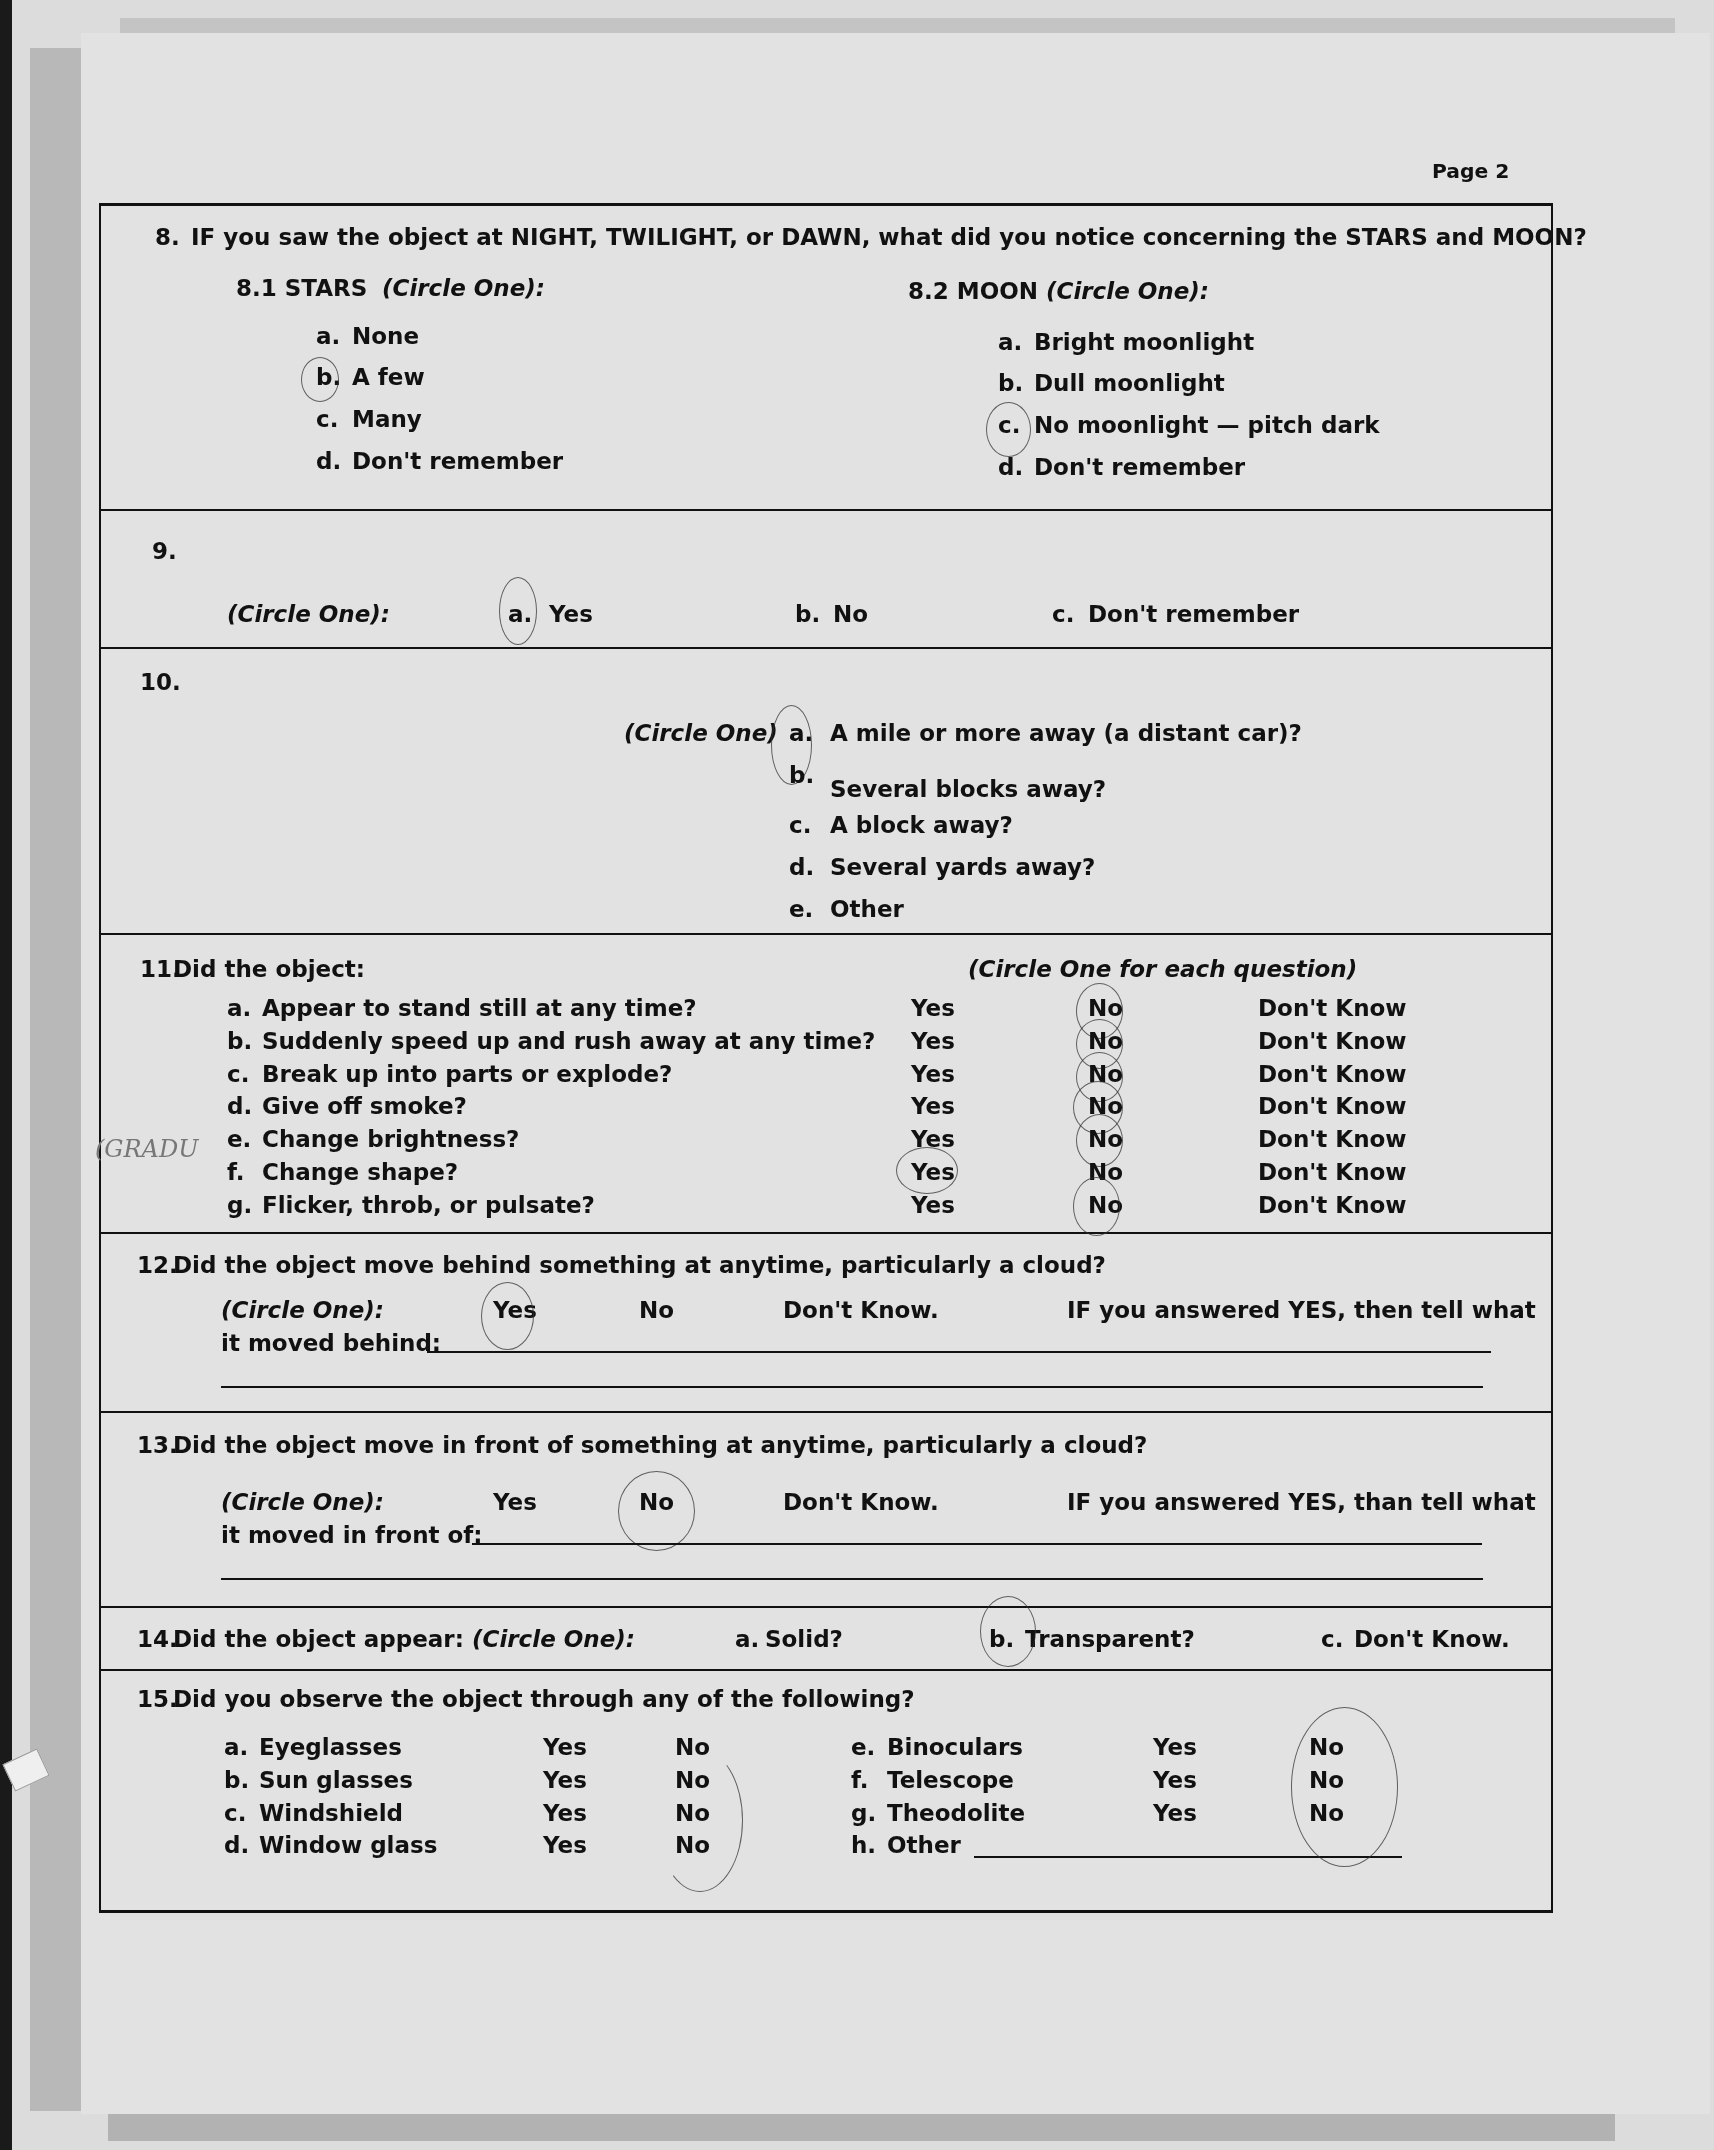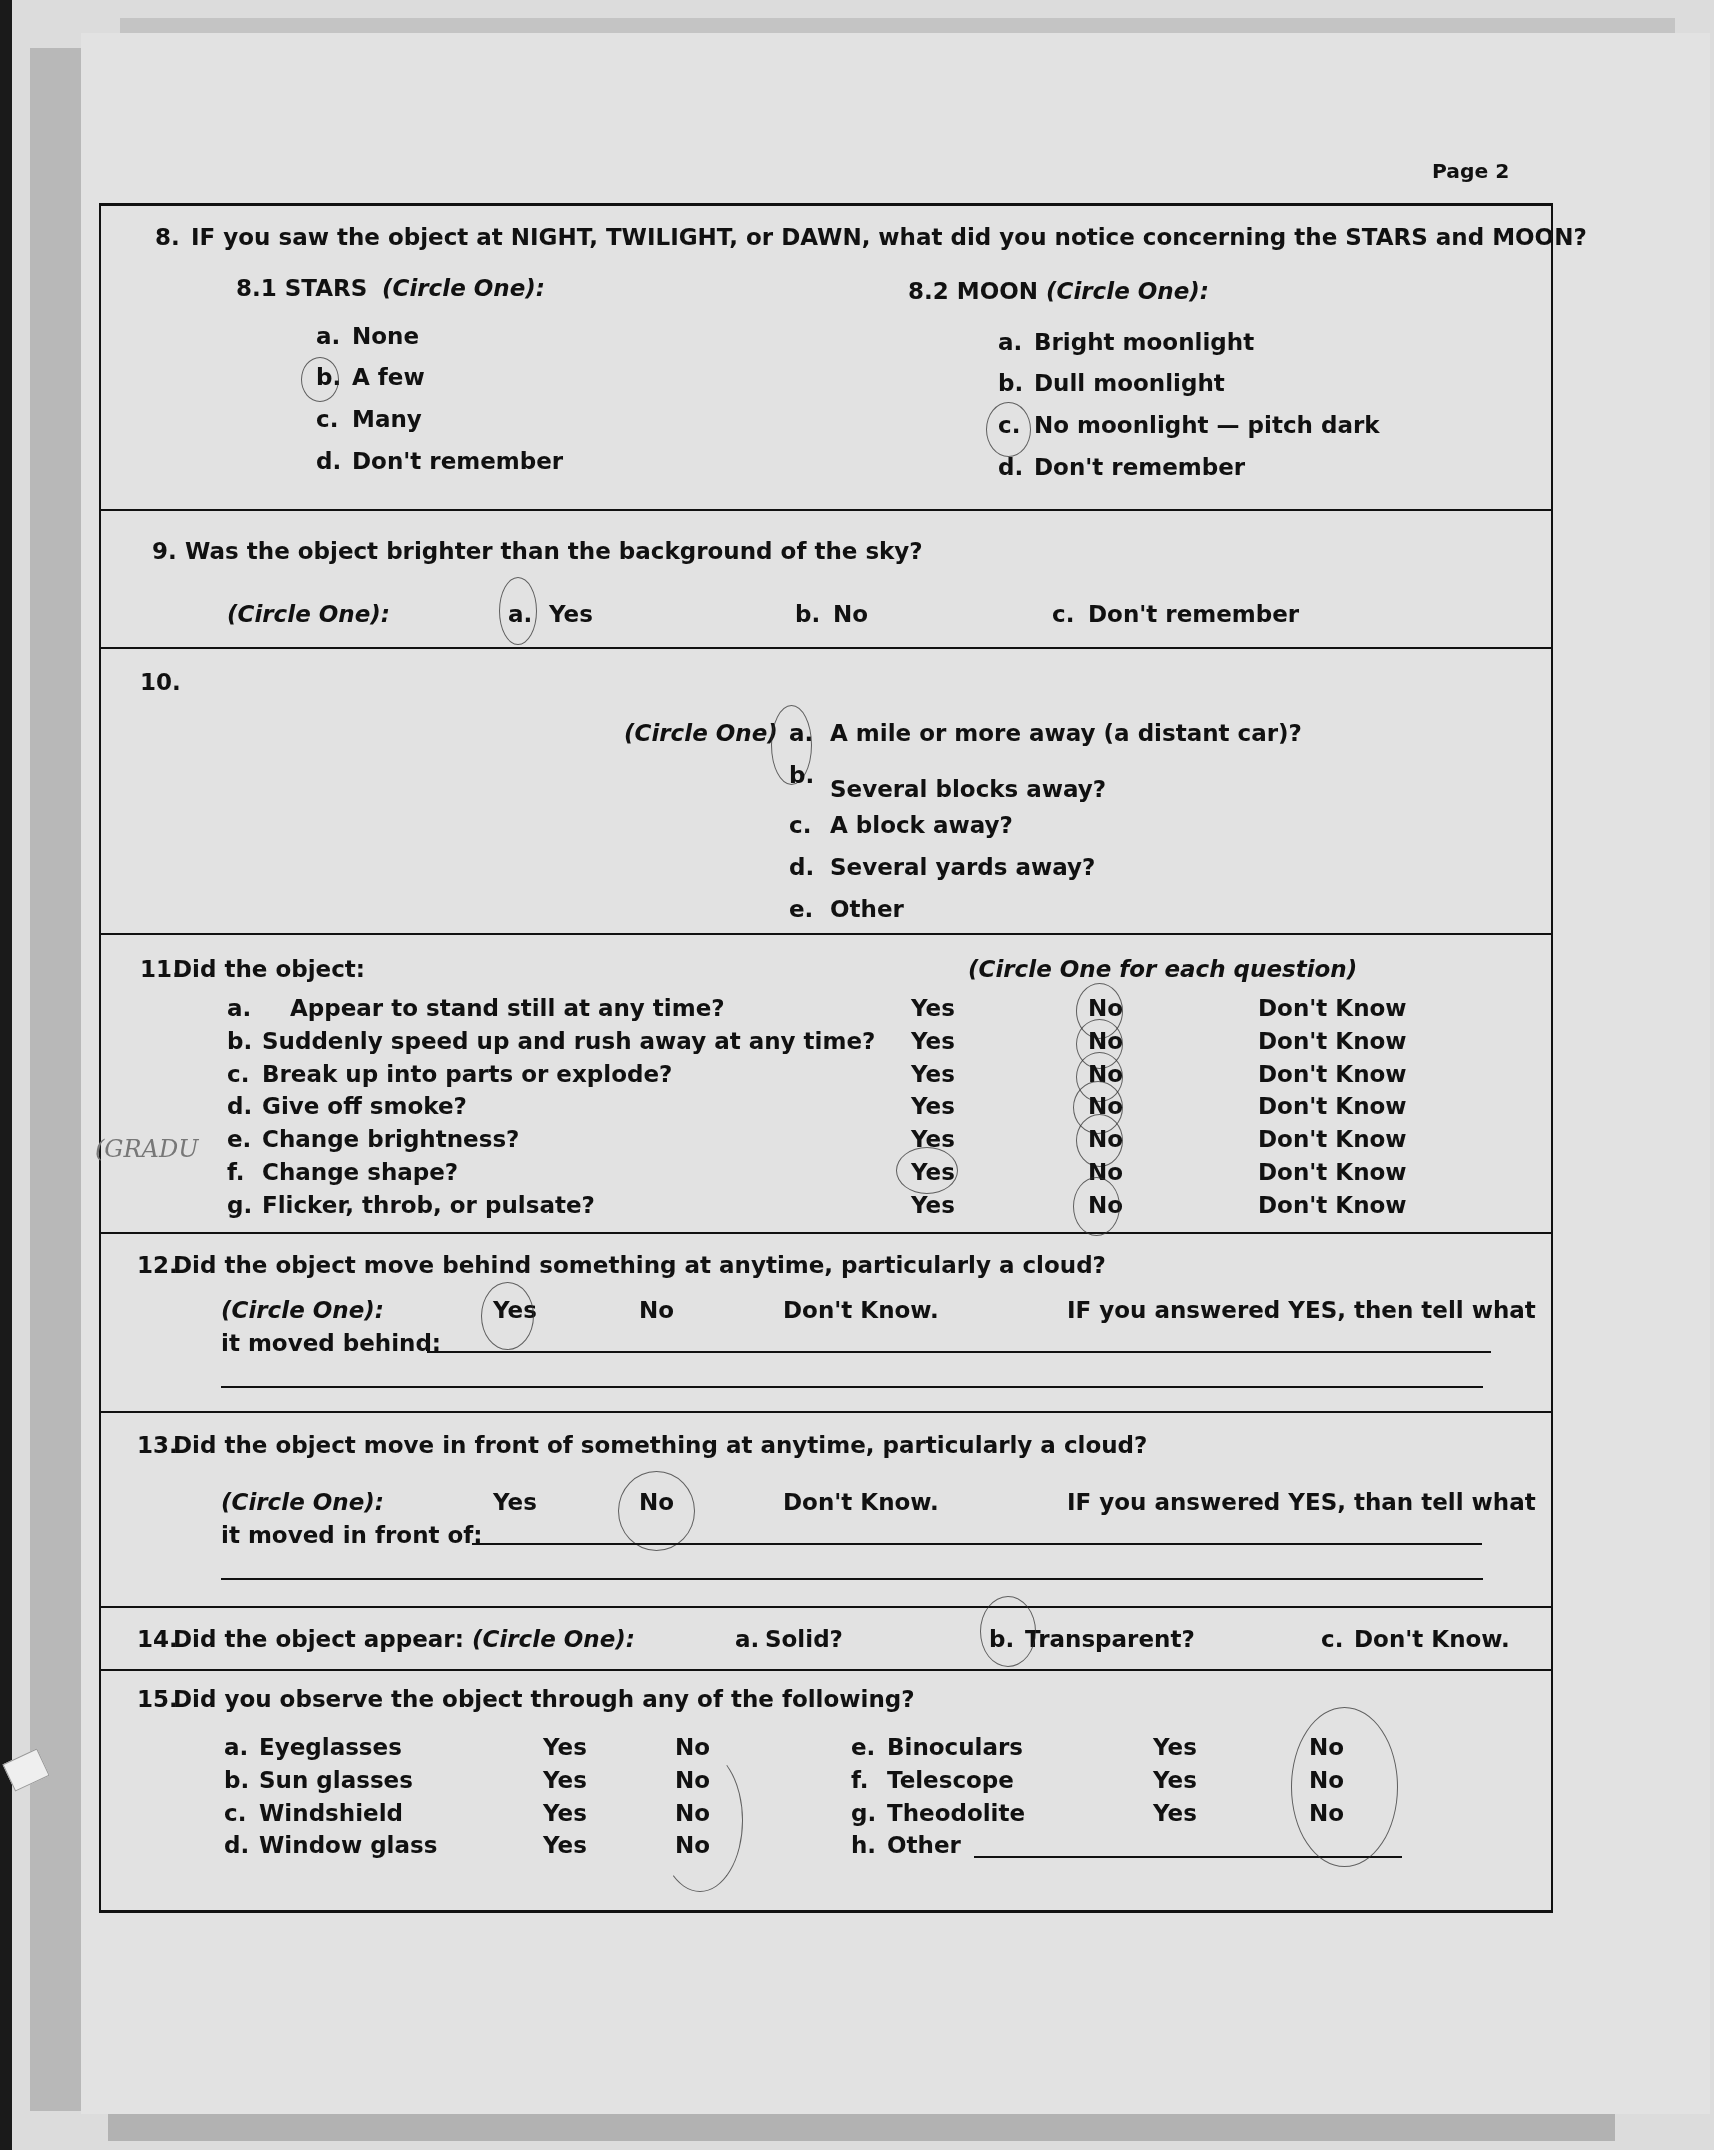--- a/index.html
+++ b/index.html
@@ -105,21 +105,20 @@
           <div class="circ" style="left:885px; top:196px; width:43px; height:53px;"></div>
         </div>
         <div>
           <span class="t" style="left:897px; top:248px;">d.</span>
           <span class="t" style="left:933px; top:248px;">Don't remember</span>
         </div>
       </div>
 
       <div class="sec" style="top:305px; height:138px;">
         <span class="t" style="left:51px; top:27px;">9.</span>
-        <span class="t" style="left:84px; top:27px;">Was the object brighter than the background of the sky?</span>
         <span class="t it" style="left:126px; top:90px;">(Circle One):</span>
         <div>
           <span class="t" style="left:407px; top:90px;">a.</span>
           <span class="t" style="left:448px; top:90px;">Yes</span>
           <div class="circ" style="left:398px; top:66px; width:36px; height:66px;"></div>
         </div>
         <div>
           <span class="t" style="left:694px; top:90px;">b.</span>
           <span class="t" style="left:732px; top:90px;">No</span>
         </div>
@@ -156,21 +155,21 @@
       </div>
 
       <div class="sec" style="top:729px; height:299px;">
         <span class="hw" style="left:-6px; top:200px;">(GRADU</span>
         <span class="t" style="left:39px; top:21px;">11.</span>
         <span class="t" style="left:72px; top:21px;">Did the object:</span>
         <span class="t it" style="left:867px; top:21px;">(Circle One for each question)</span>
 
         <div>
           <span class="t" style="left:126px; top:60px;">a.</span>
-          <span class="t" style="left:161px; top:60px;margin-left:28px;">Appear to stand still at any time?</span>
+          <span class="t" style="left:161px; top:60px;">Appear to stand still at any time?</span>
           <span class="t" style="left:810px; top:60px;">Yes</span>
           <span class="t" style="left:987px; top:60px;">No</span>
           <span class="t" style="left:1157px; top:60px;">Don't Know</span>
           <div class="circ" style="left:975px; top:48px; width:45px; height:54px;"></div>
         </div>
         <div>
           <span class="t" style="left:126px; top:93px;">b.</span>
           <span class="t" style="left:161px; top:93px;">Suddenly speed up and rush away at any time?</span>
           <span class="t" style="left:810px; top:93px;">Yes</span>
           <span class="t" style="left:987px; top:93px;">No</span>

